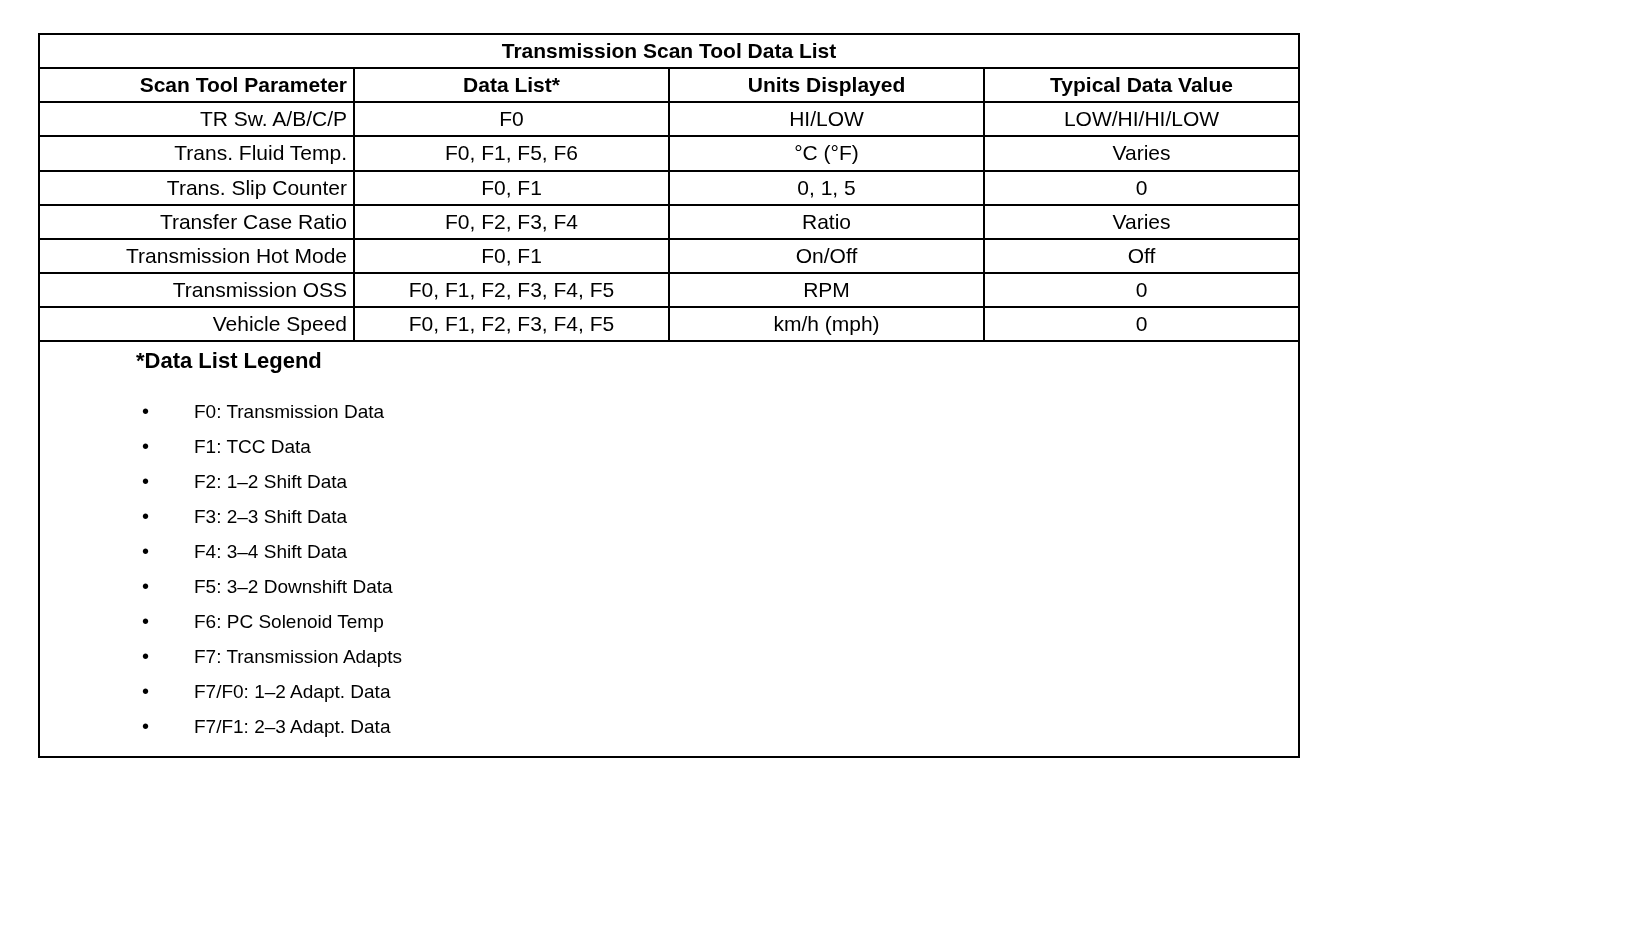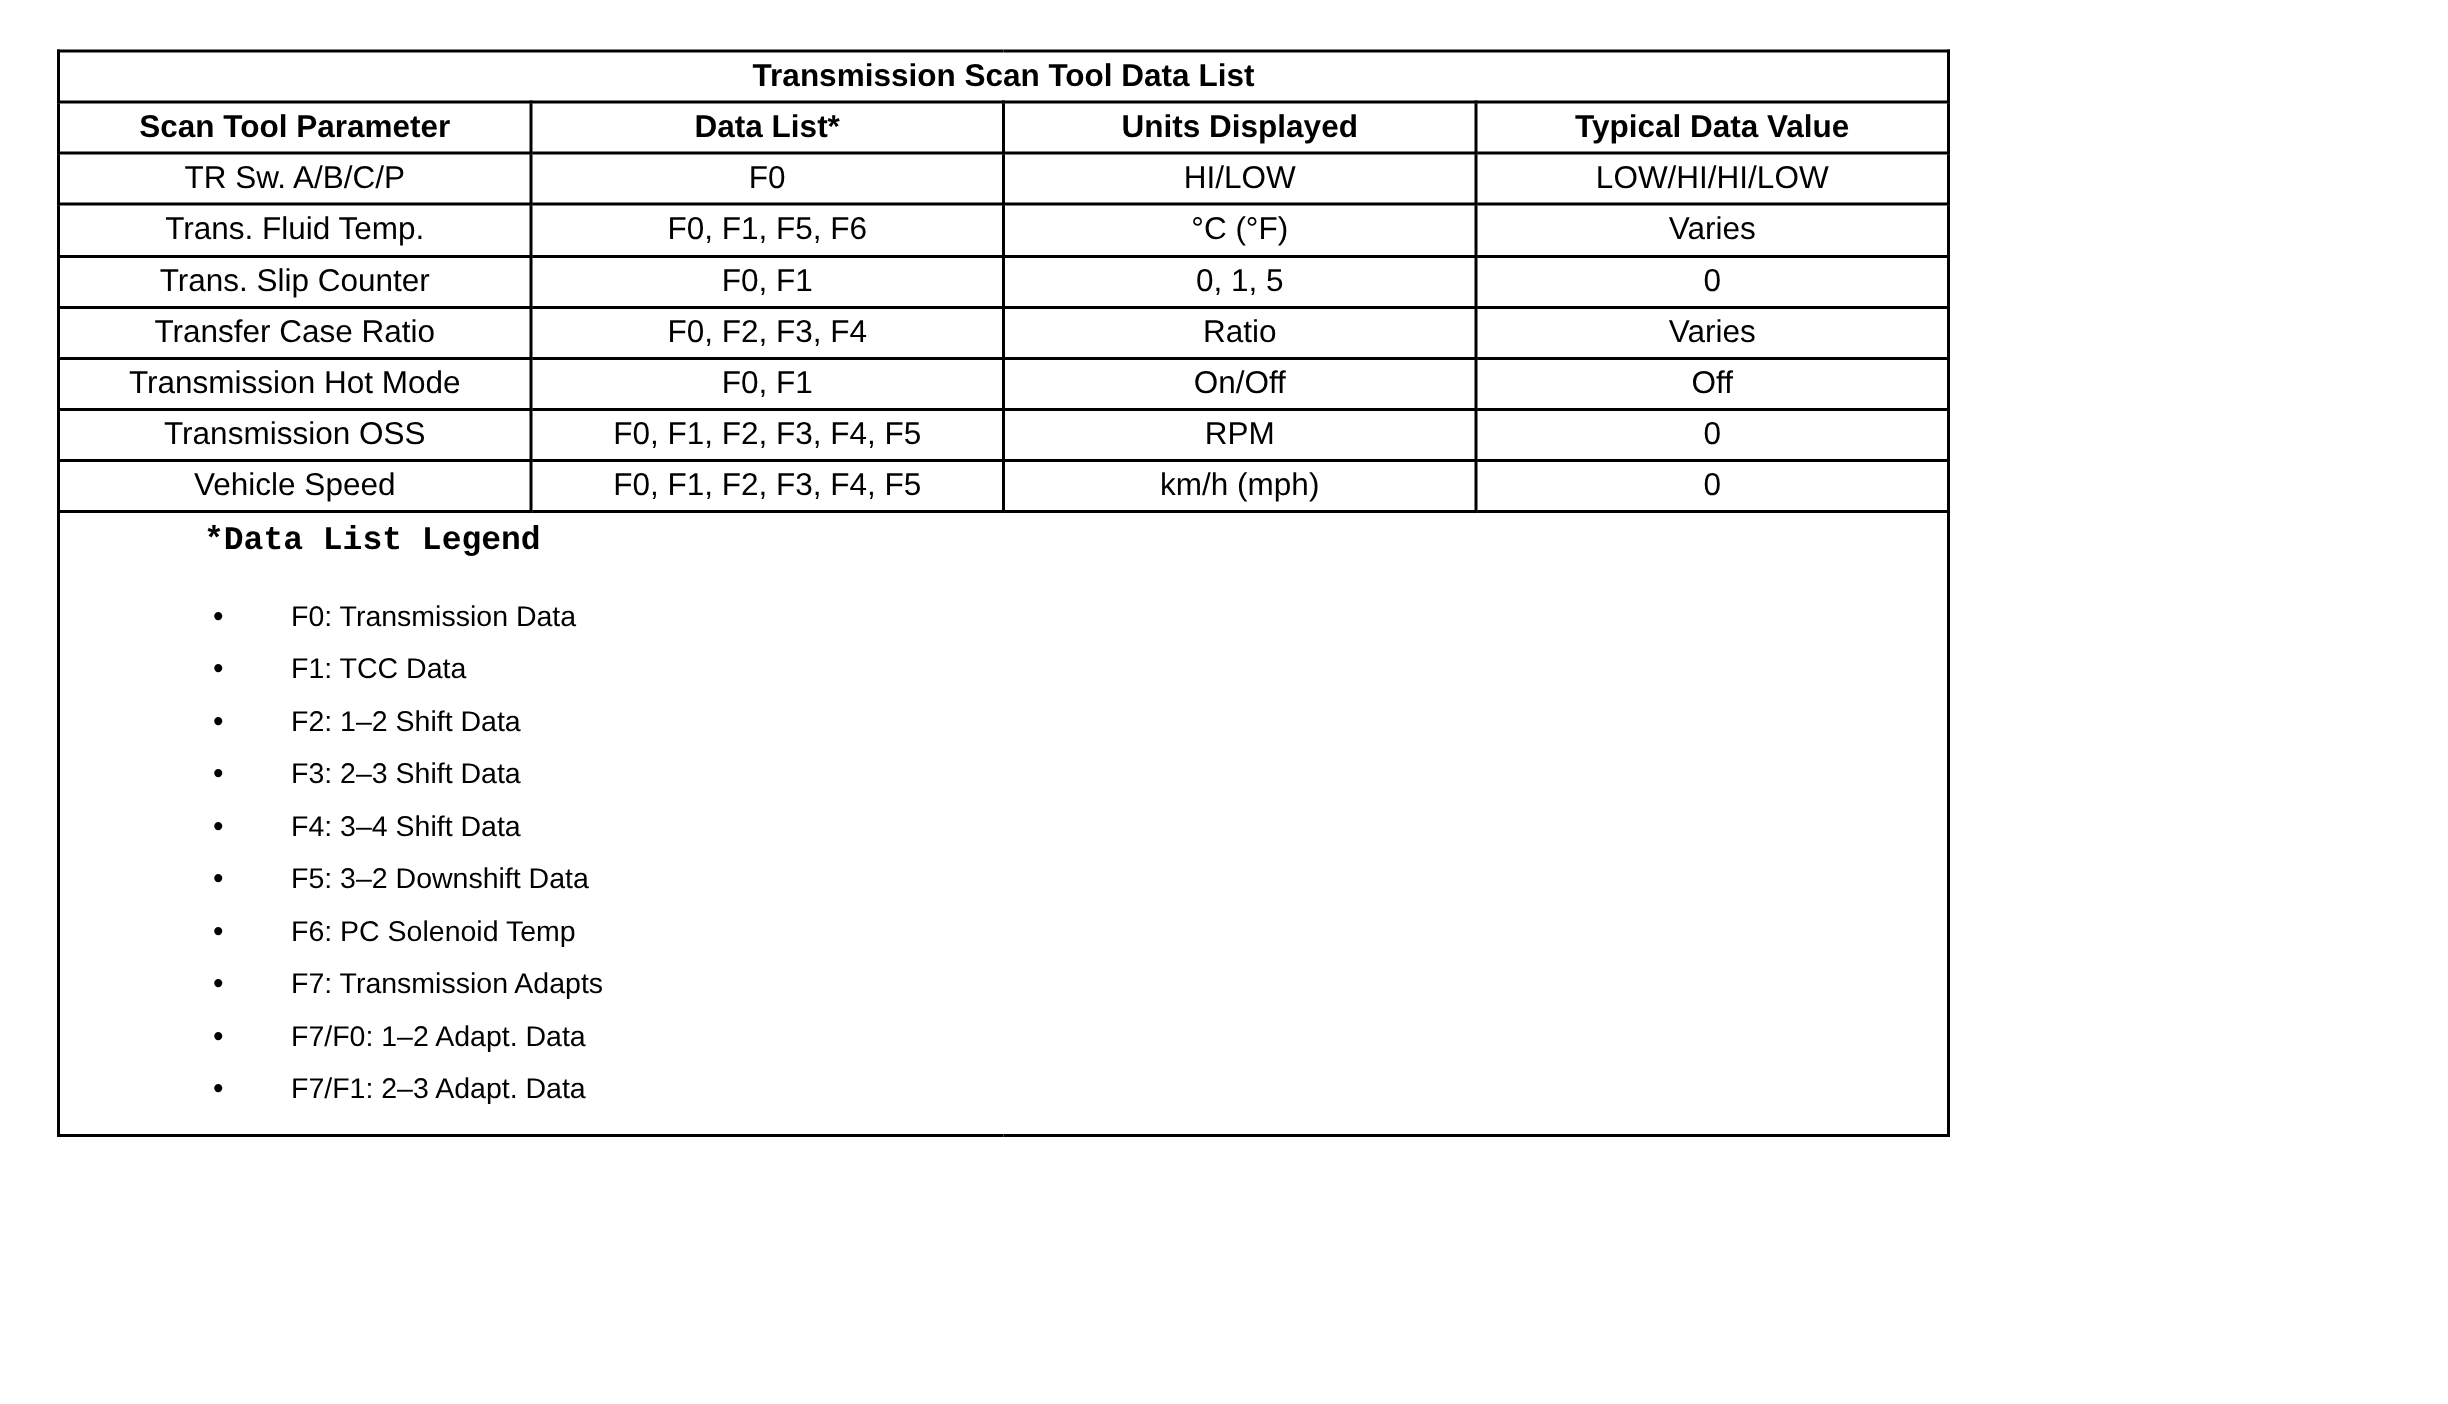--- a/index.html
+++ b/index.html
@@ -39,21 +39,21 @@
     padding: 7px 6px;
   }
   .col-head {
     text-align: center;
     font-weight: bold;
     font-size: 22px;
     padding: 8px 6px;
   }
   .c-param {
     width: 300px;
-    text-align: center;
+    text-align: right;
     padding-left: 8px;
   }
   .c-list {
     width: 253px;
     text-align: center;
   }
   .c-units {
     width: 600px;
     text-align: center;
   }
@@ -65,21 +65,20 @@
   }
   .legend-cell {
     border: 2px solid #000000;
     border-top: 2px solid #000000;
     padding: 14px 6px 26px 6px;
   }
   .legend-title {
     font-weight: bold;
     font-size: 22px;
     margin: 2px 0 0 90px;
-    font-family: Liberation Mono, monospace;
   }
   ul.legend-list {
     margin: 28px 0 0 0;
     padding-left: 90px;
     list-style: none;
   }
   ul.legend-list li {
     font-size: 19px;
     line-height: 1.0;
     padding: 0 0 16px 0;

